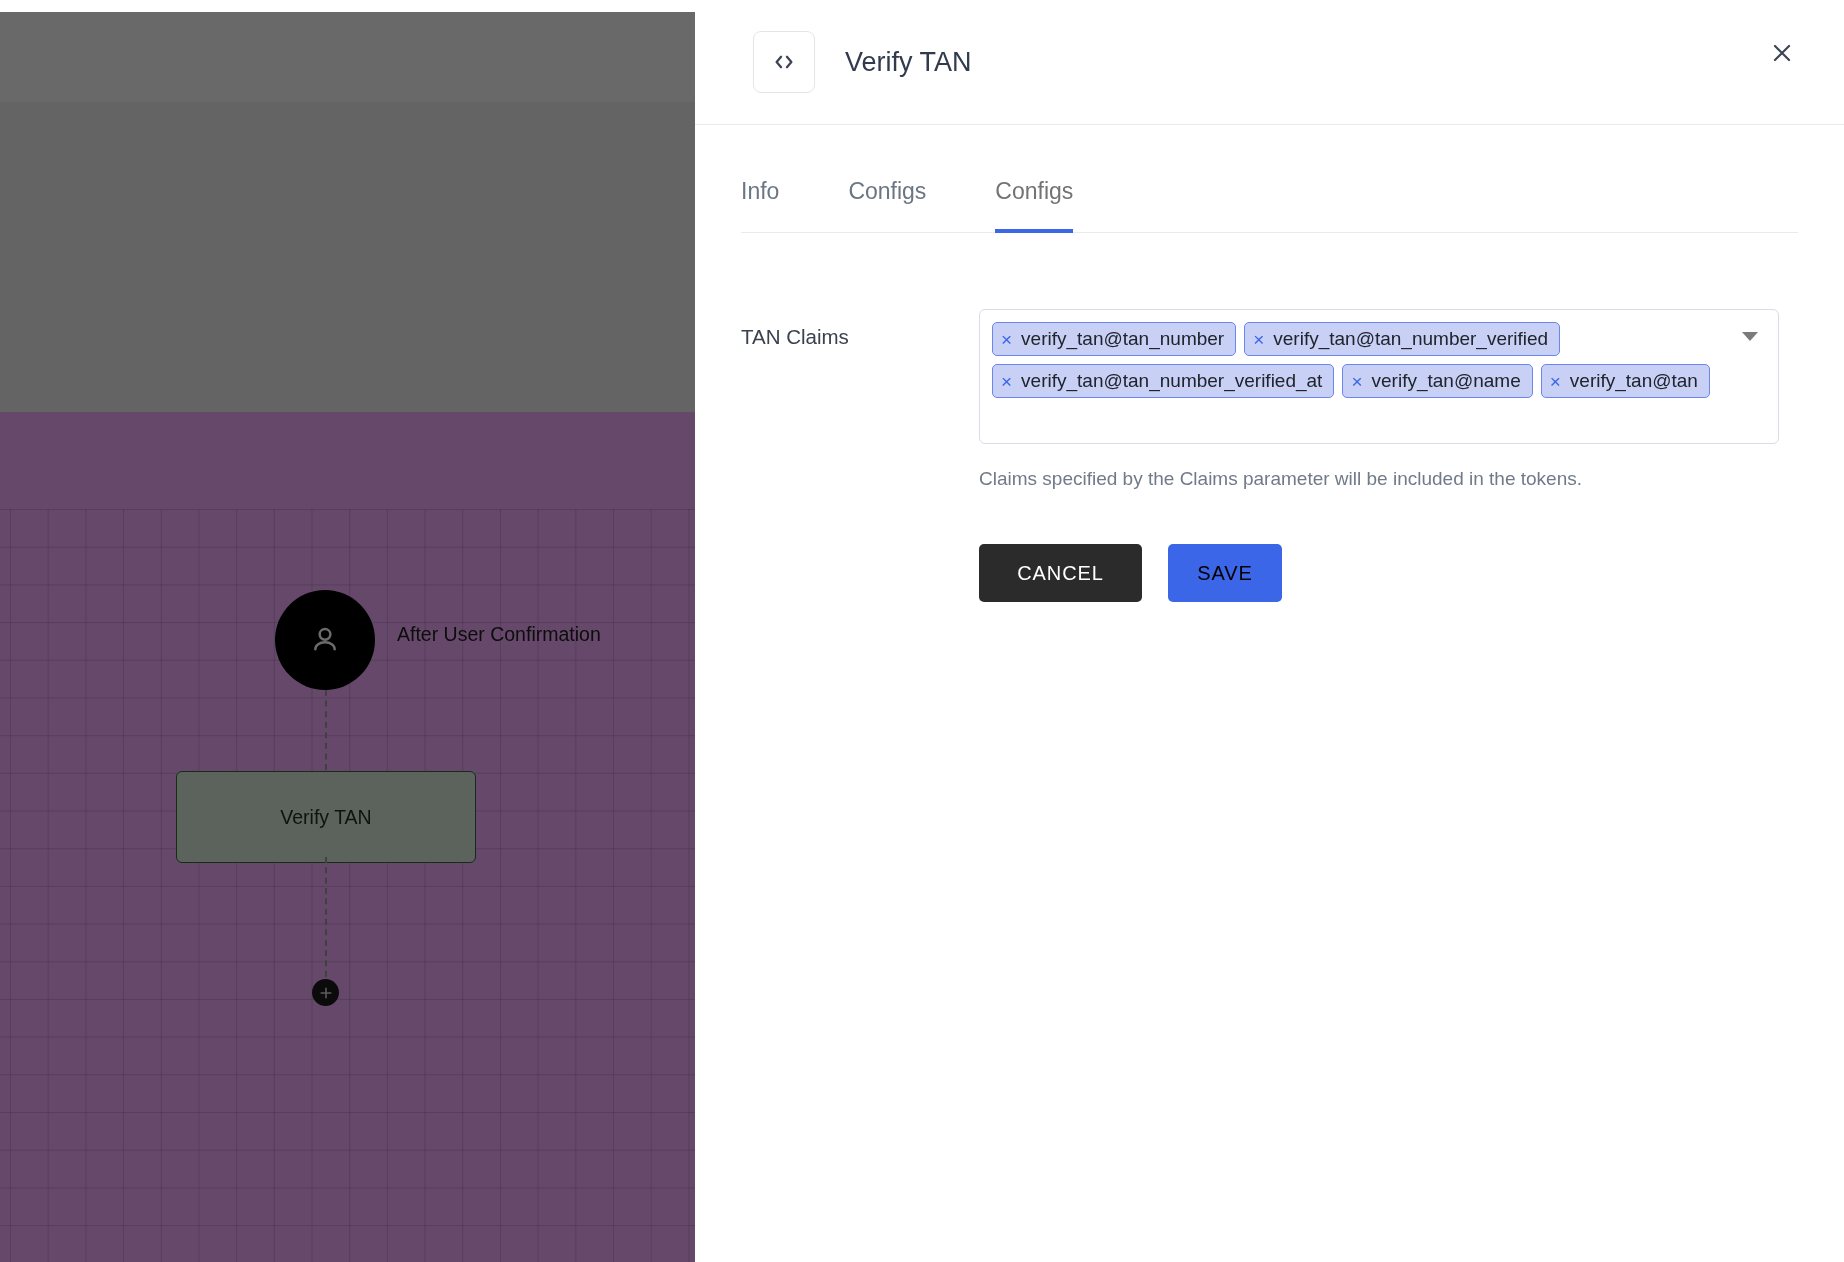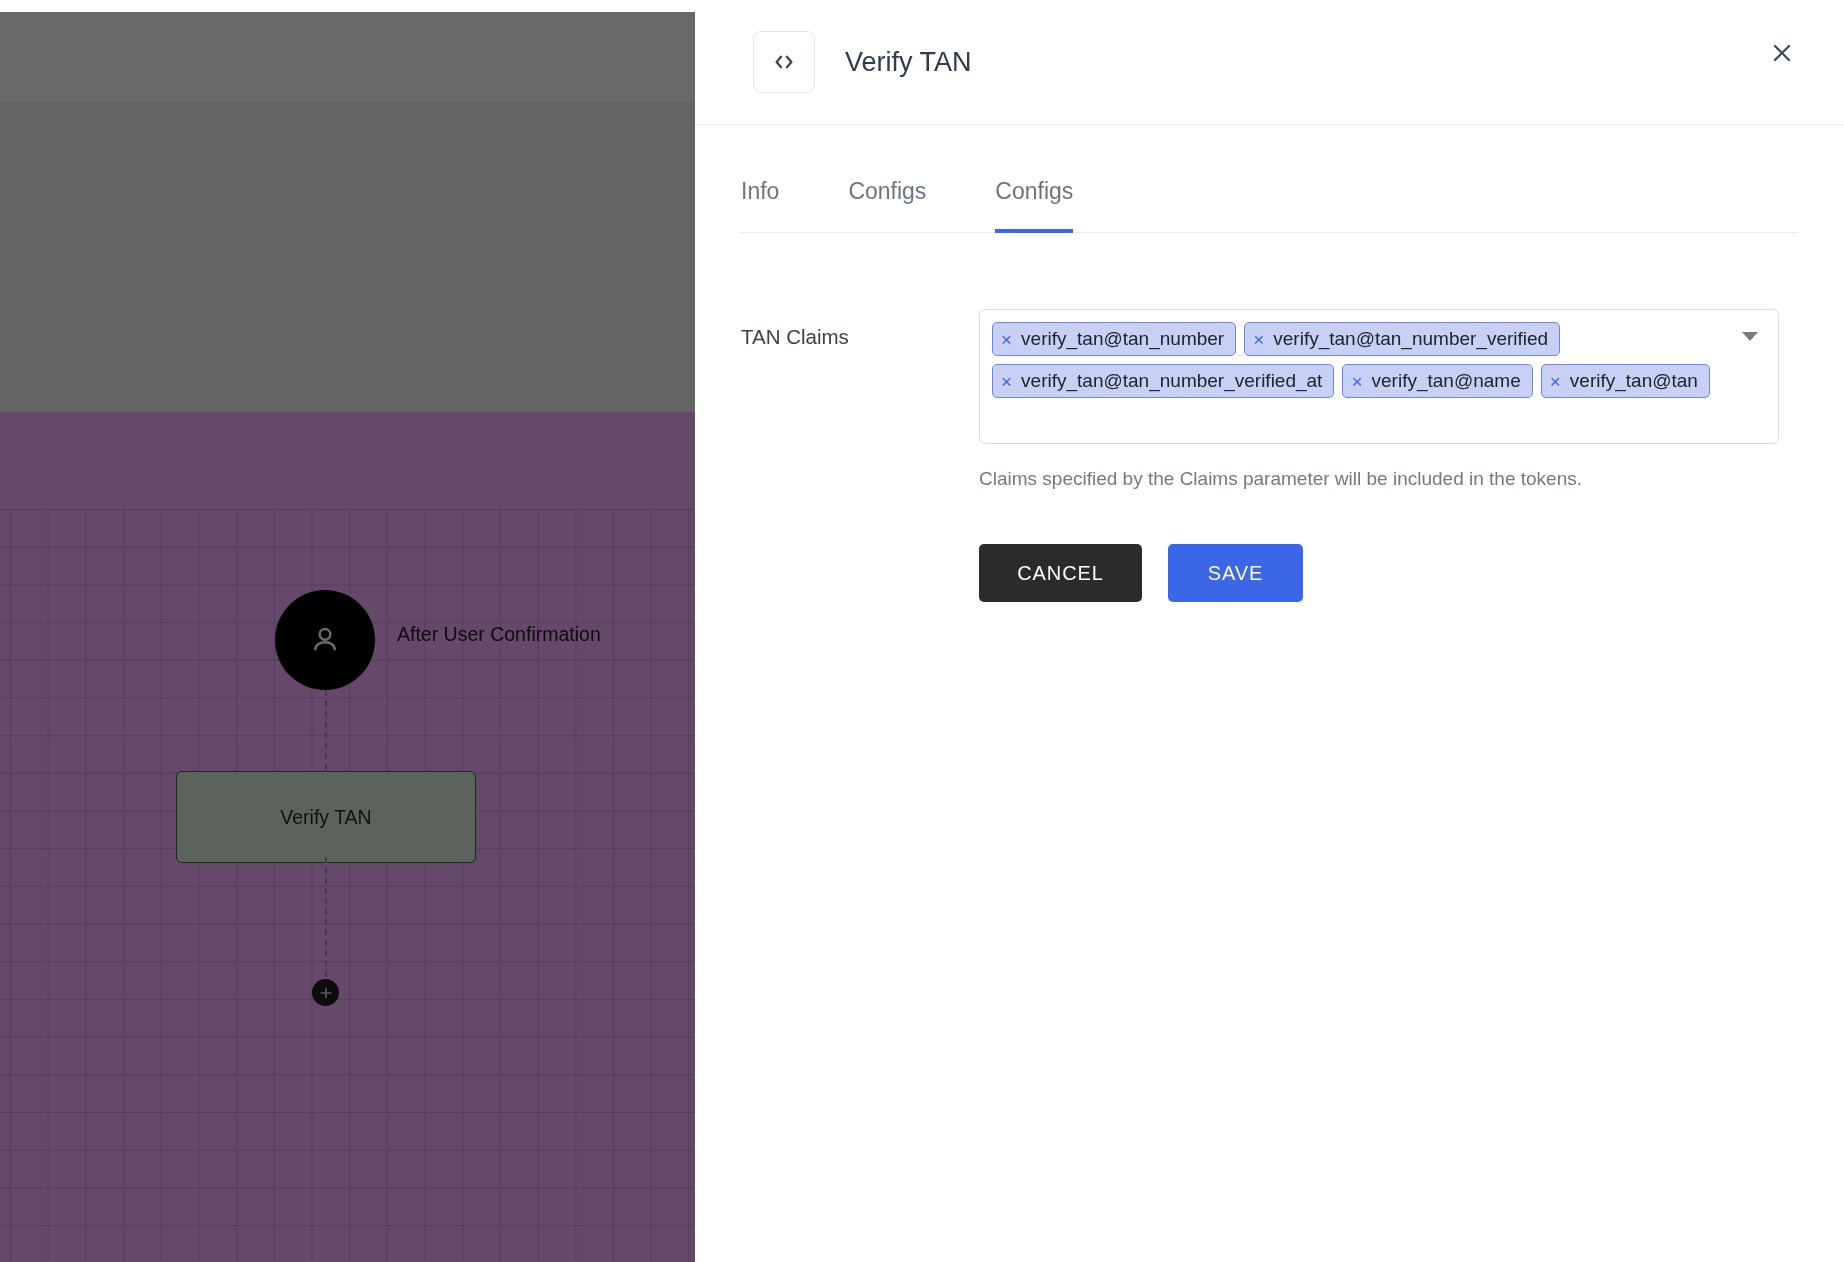--- a/index.html
+++ b/index.html
@@ -210,21 +210,21 @@
     border: none;
     border-radius: 5px;
     font-size: 20px;
     letter-spacing: 0.9px;
     font-family: "Liberation Sans", sans-serif;
     cursor: pointer;
     height: 58px;
     display: inline-flex; align-items: center; justify-content: center;
   }
   .btn-cancel { background: #2b2b2b; color: #ffffff; width: 163px; }
-  .btn-save   { background: #3b66e8; color: #fef9c3; width: 135px; }
+  .btn-save   { background: #3b66e8; color: #000000; width: 114px; }
 </style>
 </head>
 <body>
 
 <div id="app">
 
   <div class="canvas">
     <div class="canvas-toolbar-strip"></div>
     <div class="canvas-subbar"></div>
     <div class="canvas-grid"></div>

